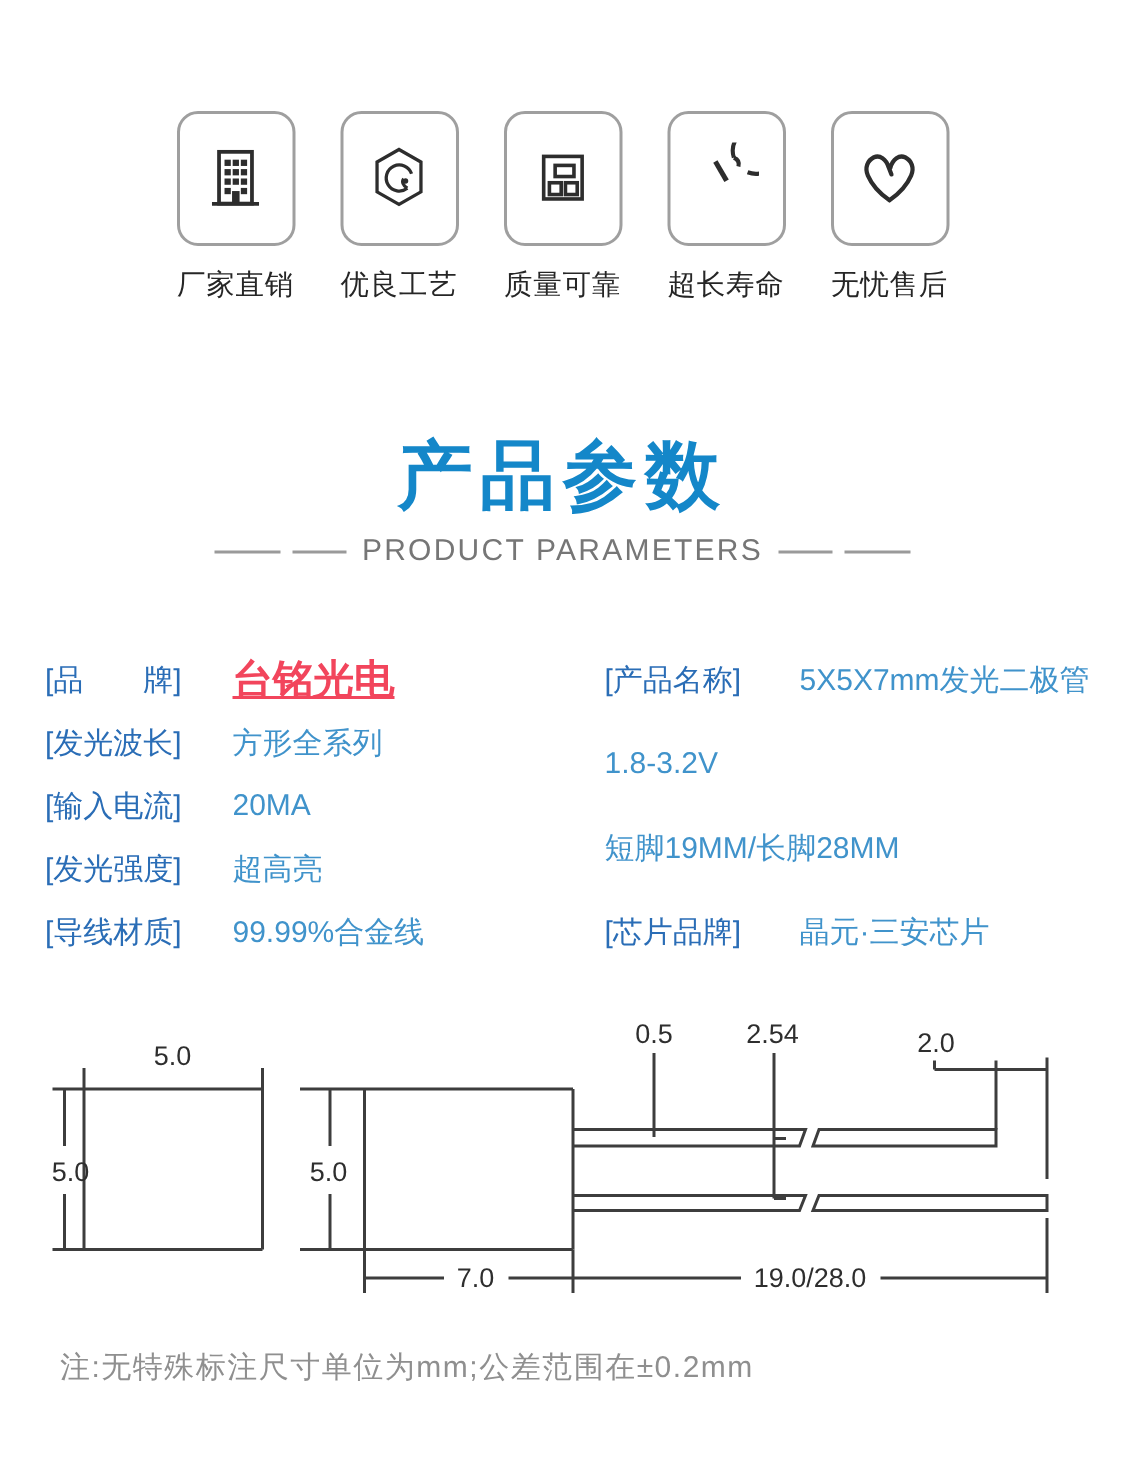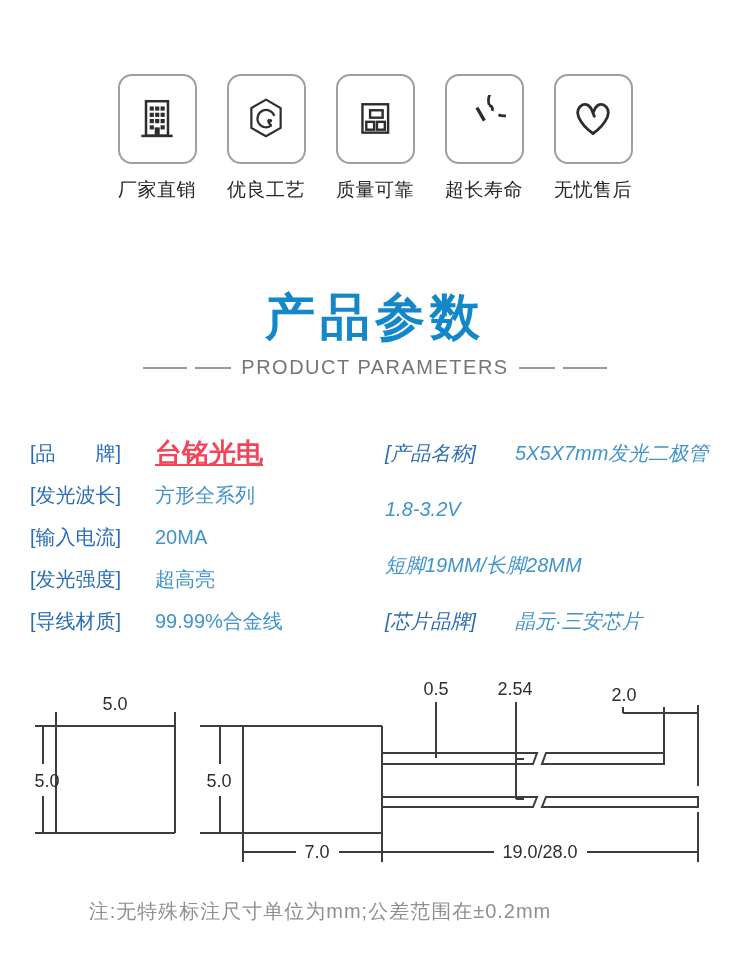--- a/index.html
+++ b/index.html
@@ -37,39 +37,39 @@
     font-size:20px; color:#767676; letter-spacing:1.5px; white-space:nowrap; padding:0 2px;
   }
   .dash { height:2px; background:#9a9a9a; }
   .dash-long  { width:44px; }
   .dash-short { width:36px; }
 
   
   .params { position:absolute; top:432px; left:0; width:750px; display:flex; }
   .pcol { display:flex; flex-direction:column;justify-content:space-between; }
   .pcol-left  { margin-left:30px; width:343px; }
-  .pcol-right { margin-left:12px; width:347px;font-style:italic; }
+  .pcol-right { margin-left:30px; width:347px; }
   .prow { height:42px; display:flex; align-items:center; }
   .plabel { width:125px; flex:none; font-size:20px; color:#2a6db6; white-space:nowrap; }
   .pcol-right .plabel { width:130px; }
   .pvalue { font-size:20px; color:#4093cb; white-space:nowrap; }
   .pvalue-brand { font-size:27px; font-weight:bold; color:#f2455c;text-decoration:underline; }
 
   
   .drawing { position:absolute; top:650px; left:0; }
   .drawing line, .drawing path { stroke:#3d3d3d; stroke-width:2; fill:none; }
   .drawing text {
     fill:#2e2e2e; font-size:18px; font-family:"Liberation Sans","DejaVu Sans",sans-serif;
     text-anchor:middle;
   }
 
   
   .note {
-    position:absolute; top:898px; left:0; width:640px; text-align:center;
-    font-size:20px; color:#8f8f8f; letter-spacing:1px;
+    position:absolute; top:898px; left:0; width:640px; text-align:left;
+    font-size:20px; color:#8f8f8f; letter-spacing:1px;padding-left:40px;
   }
 </style>
 </head>
 <body>
 
 <div class="page">
 
   <div class="features">
 
     <div class="feature">

